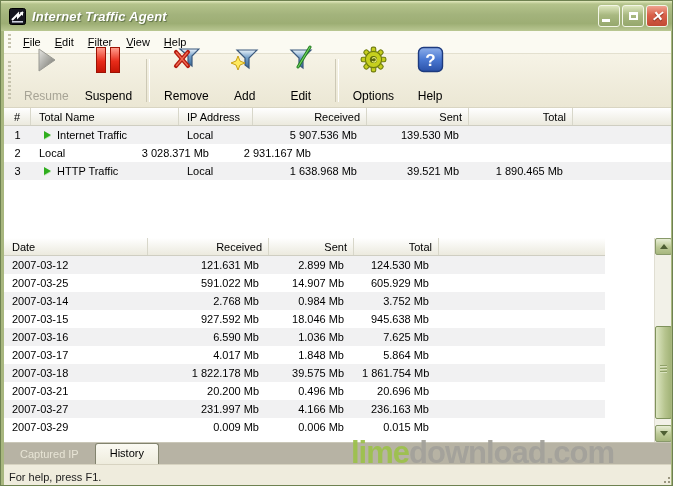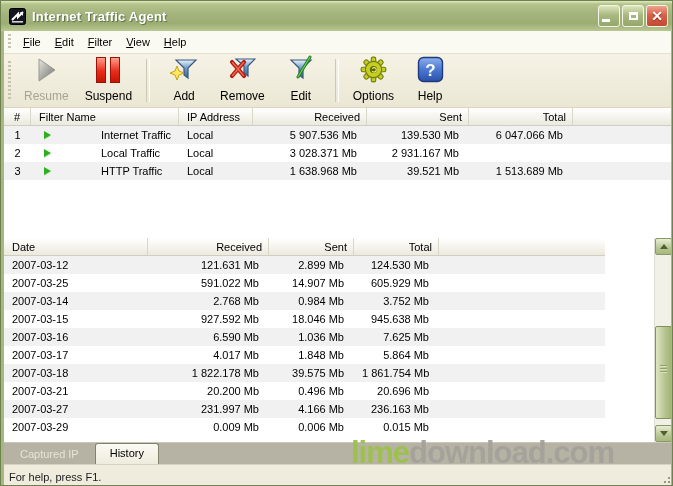--- a/index.html
+++ b/index.html
@@ -1,21 +1,21 @@
 <!DOCTYPE html>
 <html><head>
 <meta charset="utf-8">
 <style>
   html,body{margin:0;padding:0;background:#d8d4c0;font-family:"Liberation Sans",sans-serif;}
   .window{position:relative;width:673px;height:486px;background:#a8b77f;border:1px solid #6e8150;box-sizing:border-box;overflow:hidden;}
 
   
   .titlebar{position:absolute;left:0;top:0;width:673px;height:30px;
     background:linear-gradient(180deg,#e3eabf 0%,#b4c38b 10%,#a3b37c 45%,#9dae74 75%,#b9c792 100%);
-    display:flex;align-items:center;}
+    display:flex;align-items:center;font-style:italic;}
   .app-icon{width:17px;height:17px;margin:0 6px 0 8px;flex:0 0 auto;}
   .title-text{color:#ffffff;font-weight:bold;font-size:13px;text-shadow:1px 1px 1px #5d6e44;letter-spacing:.2px;}
   .tb-buttons{position:absolute;right:6px;top:4px;display:flex;gap:2px;}
   .tb-btn{width:22px;height:22px;border-radius:3px;border:1px solid #f2f5e6;box-sizing:border-box;
     display:flex;align-items:center;justify-content:center;cursor:default;}
   .tb-btn.olive{background:linear-gradient(180deg,#dde6bd,#a9b981 45%,#95a76c);}
   .tb-btn.red{background:linear-gradient(180deg,#efa28f,#d9604a 45%,#c14a34);}
   .glyph-min{width:8px;height:3px;background:#fff;margin-top:9px;margin-right:6px;}
   .glyph-max{width:9px;height:8px;border:2px solid #fff;border-top-width:3px;box-sizing:border-box;background:transparent;}
   .glyph-close{color:#fff;font-size:14px;font-weight:bold;line-height:1;text-shadow:0 1px 1px #7c2516;}
@@ -29,21 +29,21 @@
   .menu-item::first-letter{text-decoration:underline;}
 
   
   .toolbar{position:absolute;left:3px;top:53px;width:667px;height:54px;
     background:linear-gradient(180deg,#f6f3e6,#ebe7d4);display:flex;align-items:stretch;
     border-bottom:1px solid #d9d5c2;box-sizing:border-box;}
   .toolbar .gripper{align-self:center;height:40px;}
   .tbtn{display:flex;flex-direction:column;align-items:center;justify-content:flex-end;
     padding:4px 8px 4px 8px;min-width:40px;}
   .tbtn .ticon{height:30px;display:flex;align-items:center;justify-content:center;}
-  .tbtn .tlabel{font-size:12px;color:#000;margin-top:6px;}
+  .tbtn .tlabel{font-size:12px;color:#000;margin-top:16px;}
   .tbtn.disabled .tlabel{color:#a7a496;}
   .tsep{width:2px;margin:5px 6px;border-left:1px solid #cdc9b6;border-right:1px solid #ffffff;}
 
   
   .pause-bars{display:flex;gap:4px;}
   .pause-bars i{display:block;width:8px;height:24px;background:linear-gradient(180deg,#ff9d8c,#e82c1a 55%,#c61505);border:1px solid #9d1204;}
 
   
   .panel{position:absolute;left:3px;background:#ffffff;overflow:hidden;}
   .thead{display:flex;background:linear-gradient(180deg,#ffffff,#f1f0e8 70%,#eceade);
@@ -58,21 +58,21 @@
 
   
   .uc0{width:27px;text-align:center;padding:3px 0 2px 0;}
   .uc0c{width:27px;text-align:center;padding:0;}
   .uc1{width:148px;}
   .uc2{width:74px;}
   .uc3{width:114px;}
   .uc4{width:102px;}
   .uc5{width:104px;}
   .ucf{flex:1;border-right:none;}
-  .name-flex{display:flex;align-items:center;gap:44px;}
+  .name-flex{display:flex;align-items:center;}
   .play-tri{width:0;height:0;border-top:4px solid transparent;border-bottom:4px solid transparent;
     border-left:7px solid #2fae1e;margin:0 6px 0 5px;flex:0 0 auto;filter:drop-shadow(0 1px 0 #bfe6b8);}
 
   
   .lc0{width:144px;}
   .lc1{width:121px;}
   .lc2{width:85px;}
   .lc3{width:85px;}
   .lcf{flex:1;border-right:none;}
 
@@ -178,49 +178,49 @@
           <i></i>
         </span>
       <span class="tlabel">Suspend</span>
     </div>
 
     <span class="tsep"></span>
 
     <div class="tbtn">
       <span class="ticon">
         <svg width="28" height="28" viewBox="0 0 28 28">
+          <polygon points="8,4 27,4 20,11 20,21 16,18 16,11" fill="url(#fun1)" stroke="#3a587c" stroke-width="1.2"></polygon>
+          <g stroke="#b51c10" stroke-width="4.2" stroke-linecap="round">
+            <line x1="4" y1="7" x2="16" y2="21"></line>
+              <line x1="16" y1="7" x2="4" y2="21"></line>
+          </g>
+          <g stroke="#ef6a52" stroke-width="1.4" stroke-linecap="round">
+            <line x1="4.5" y1="7.5" x2="15.5" y2="20.5"></line>
+              <line x1="15.5" y1="7.5" x2="4.5" y2="20.5"></line>
+          </g>
+        </svg>
+      </span>
+      <span class="tlabel">Remove</span>
+    </div>
+
+    <div class="tbtn">
+      <span class="ticon">
+        <svg width="28" height="28" viewBox="0 0 28 28">
           <defs>
               <linearGradient id="fun1" x1="0" y1="0" x2="0" y2="1">
             <stop offset="0" stop-color="#eaf3fb"></stop>
                 <stop offset="0.45" stop-color="#6f9cc6"></stop>
                 <stop offset="1" stop-color="#3a6a99"></stop>
               </linearGradient>
             </defs>
           <polygon points="6,5 26,5 18,13 18,23 14,20 14,13" fill="url(#fun1)" stroke="#3a587c" stroke-width="1.2"></polygon>
           <polygon points="7,11 9,16 14,18 9,20 7,25 5,20 0,18 5,16" fill="#ffe95e" stroke="#c8a018" stroke-width="1"></polygon>
         </svg>
       </span>
       <span class="tlabel">Add</span>
-    </div>
-
-    <div class="tbtn">
-      <span class="ticon">
-        <svg width="28" height="28" viewBox="0 0 28 28">
-          <polygon points="8,4 27,4 20,11 20,21 16,18 16,11" fill="url(#fun1)" stroke="#3a587c" stroke-width="1.2"></polygon>
-          <g stroke="#b51c10" stroke-width="4.2" stroke-linecap="round">
-            <line x1="4" y1="7" x2="16" y2="21"></line>
-              <line x1="16" y1="7" x2="4" y2="21"></line>
-          </g>
-          <g stroke="#ef6a52" stroke-width="1.4" stroke-linecap="round">
-            <line x1="4.5" y1="7.5" x2="15.5" y2="20.5"></line>
-              <line x1="15.5" y1="7.5" x2="4.5" y2="20.5"></line>
-          </g>
-        </svg>
-      </span>
-      <span class="tlabel">Remove</span>
     </div>
 
     <div class="tbtn">
       <span class="ticon">
         <svg width="28" height="28" viewBox="0 0 28 28">
           <polygon points="4,5 24,5 16,13 16,23 12,20 12,13" fill="url(#fun1)" stroke="#3a587c" stroke-width="1.2"></polygon>
           <line x1="23" y1="2" x2="11" y2="22" stroke="#1f7a1f" stroke-width="3" stroke-linecap="round"></line>
           <line x1="23" y1="2" x2="11" y2="22" stroke="#6fcf5e" stroke-width="1.2" stroke-linecap="round"></line>
         </svg>
       </span>
@@ -260,59 +260,54 @@
           <text x="13.5" y="20" text-anchor="middle" font-family="Liberation Sans, sans-serif" font-size="17" font-weight="bold" fill="#ffffff">?</text>
         </svg>
       </span>
       <span class="tlabel">Help</span>
     </div>
   </div>
 
   <div class="panel filters-panel">
     <div class="thead">
       <div class="hcell uc0">#</div>
-      <div class="hcell uc1">Filter Name</div>
+      <div class="hcell uc1">Total Name</div>
       <div class="hcell uc2">IP Address</div>
       <div class="hcell uc3 r">Received</div>
       <div class="hcell uc4 r">Sent</div>
       <div class="hcell uc5 r">Total</div>
       <div class="hcell ucf"></div>
     </div>
 
     <div class="trow stripe">
       <div class="tcell uc0c">1</div>
       <div class="tcell uc1 name-flex">
           <span class="play-tri"></span>
           <span>Internet Traffic</span>
         </div>
       <div class="tcell uc2">Local</div>
       <div class="tcell uc3 r">5 907.536 Mb</div>
       <div class="tcell uc4 r">139.530 Mb</div>
-      <div class="tcell uc5 r">6 047.066 Mb</div>
     </div>
     <div class="trow">
       <div class="tcell uc0c">2</div>
-      <div class="tcell uc1 name-flex">
-          <span class="play-tri"></span>
-          <span>Local Traffic</span>
-        </div>
       <div class="tcell uc2">Local</div>
       <div class="tcell uc3 r">3 028.371 Mb</div>
       <div class="tcell uc4 r">2 931.167 Mb</div>
     </div>
     <div class="trow stripe">
       <div class="tcell uc0c">3</div>
       <div class="tcell uc1 name-flex">
           <span class="play-tri"></span>
           <span>HTTP Traffic</span>
         </div>
       <div class="tcell uc2">Local</div>
       <div class="tcell uc3 r">1 638.968 Mb</div>
       <div class="tcell uc4 r">39.521 Mb</div>
-      <div class="tcell uc5 r">1 513.689 Mb</div>
+      <div class="tcell uc5 r">1 890.465 Mb</div>
     </div>
   </div>
 
   <div class="panel history-panel">
     <div class="history-body">
       <div class="thead">
         <div class="hcell lc0">Date</div>
         <div class="hcell lc1 r">Received</div>
         <div class="hcell lc2 r">Sent</div>
         <div class="hcell lc3 r">Total</div>

